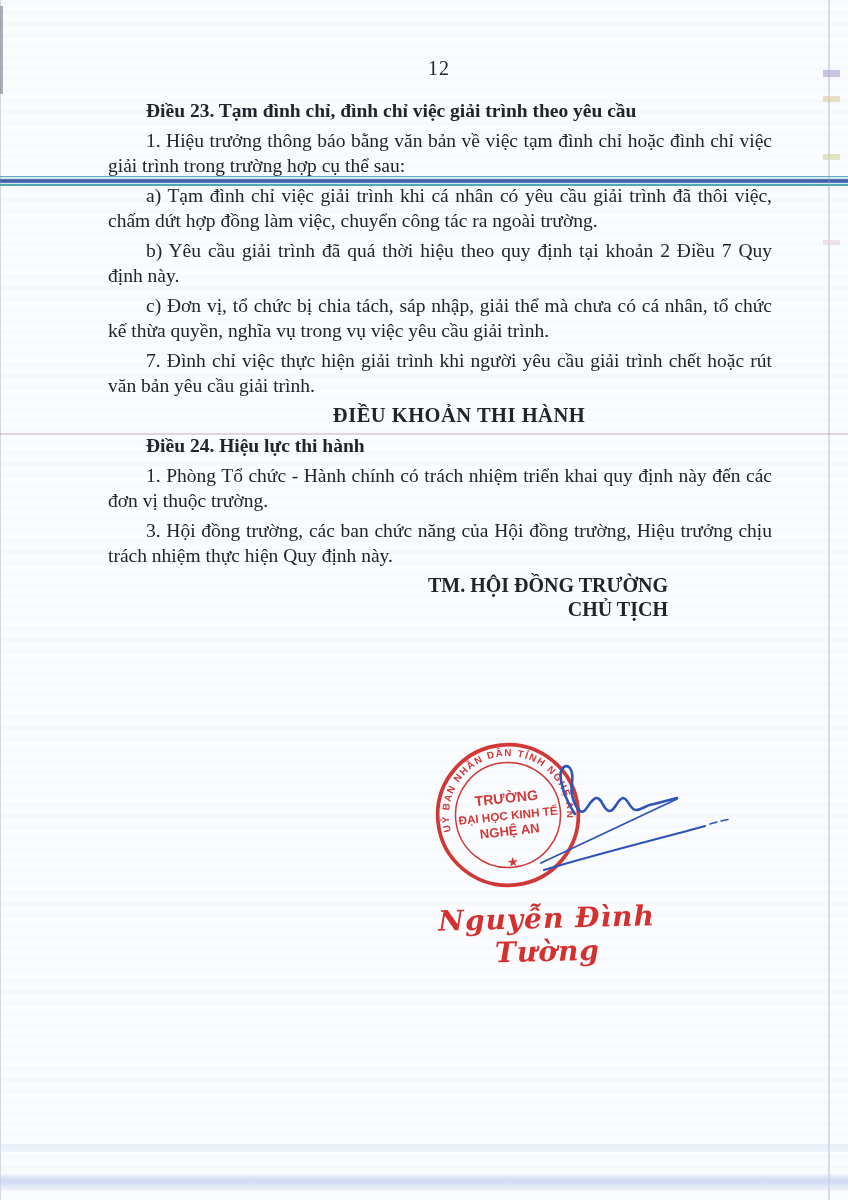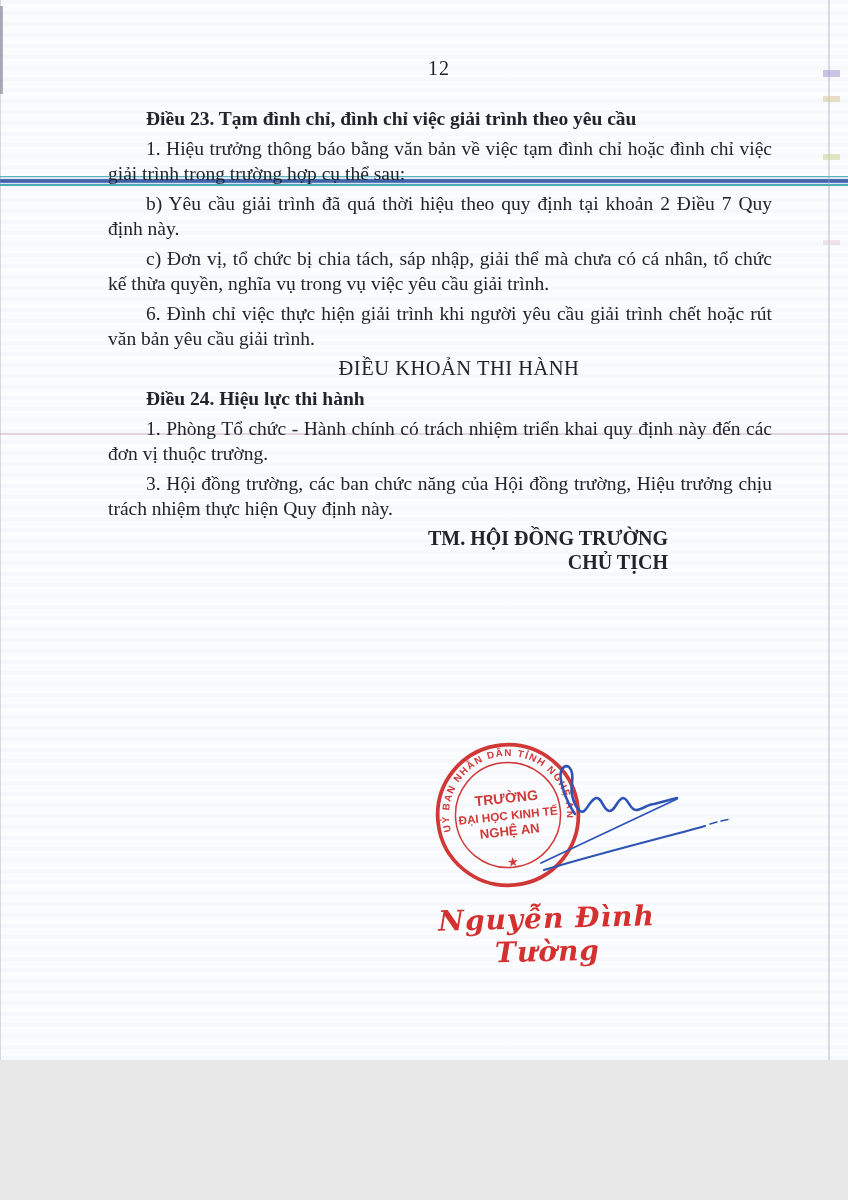--- a/index.html
+++ b/index.html
@@ -1,18 +1,18 @@
 <!DOCTYPE html>
 <html><head>
 <meta charset="utf-8">
 <style>
   html,body{margin:0;padding:0;background:#e8e8e8;}
   .sheet{
     position:relative;
-    width:848px;height:1060px;
+    width:848px;height:1200px;
     margin:0 auto;
     background:#fbfcfe;
     overflow:hidden;
     font-family:"Liberation Serif", serif;
     color:#20242b;
   }
   
   .sheet::before{
     content:"";
     position:absolute;inset:0;
@@ -20,31 +20,31 @@
       rgba(205,218,238,0.10) 0px, rgba(205,218,238,0.10) 4px,
       rgba(255,255,255,0) 4px, rgba(255,255,255,0) 11px);
     pointer-events:none;
   }
   .page-number{
     position:absolute;left:428px;top:57px;
     font-size:20px;letter-spacing:1px;
   }
   .doc{
     position:absolute;left:108px;top:98px;width:664px;
-    font-size:19.5px;line-height:25px;text-align:justify;margin-top:8px;
+    font-size:19.5px;line-height:25px;text-align:justify;
   }
   .doc p{margin:0 0 5px;text-indent:38px;}
   .heading{font-weight:bold;text-align:left;}
   .chapter-label{
     margin:6px 0 2px;text-indent:0;text-align:center;
     font-weight:bold;font-size:20px;
   }
   .chapter-title{
     margin:0 0 6px;text-indent:0;text-align:center;
-    font-weight:normal;font-size:20.5px;letter-spacing:.5px;
+    font-weight:bold;font-size:20.5px;letter-spacing:.5px;
   }
   .mt4{margin-top:4px;}
   .sig-block{
     width:300px;margin:2px 104px 0 auto;
     text-align:right;font-weight:bold;font-size:20px;line-height:24px;
   }
   
   .artifact{position:absolute;pointer-events:none;}
   .band-teal{
     left:0;top:176px;width:848px;height:10px;
@@ -101,23 +101,24 @@
   <div class="artifact tick3"></div>
   <div class="artifact tick4"></div>
   <div class="artifact band-bottom"></div>
   <div class="artifact band-bottom2"></div>
 
   <div class="page-number">12</div>
 
   <div class="doc">
     <p class="heading">Điều 23. Tạm đình chỉ, đình chỉ việc giải trình theo yêu cầu</p>
     <p>1. Hiệu trưởng thông báo bằng văn bản về việc tạm đình chỉ hoặc đình chỉ việc giải trình trong trường hợp cụ thể sau:</p>
+    <p>a) Tạm đình chỉ việc giải trình khi cá nhân có yêu cầu giải trình đã thôi việc, chấm dứt hợp đồng làm việc, chuyển công tác ra ngoài trường.</p>
     <p>b) Yêu cầu giải trình đã quá thời hiệu theo quy định tại khoản 2 Điều 7 Quy định này.</p>
     <p>c) Đơn vị, tổ chức bị chia tách, sáp nhập, giải thể mà chưa có cá nhân, tổ chức kế thừa quyền, nghĩa vụ trong vụ việc yêu cầu giải trình.</p>
-    <p>6. Đình chỉ việc thực hiện giải trình khi người yêu cầu giải trình chết hoặc rút văn bản yêu cầu giải trình.</p>
+    <p>7. Đình chỉ việc thực hiện giải trình khi người yêu cầu giải trình chết hoặc rút văn bản yêu cầu giải trình.</p>
 
     <p class="chapter-title">ĐIỀU KHOẢN THI HÀNH</p>
 
     <p class="heading mt4">Điều 24. Hiệu lực thi hành</p>
 
     <p>1. Phòng Tổ chức - Hành chính có trách nhiệm triển khai quy định này đến các đơn vị thuộc trường.</p>
     <p>3. Hội đồng trường, các ban chức năng của Hội đồng trường, Hiệu trưởng chịu trách nhiệm thực hiện Quy định này.</p>
 
     <div class="sig-block">
       <div>TM. HỘI ĐỒNG TRƯỜNG</div>

